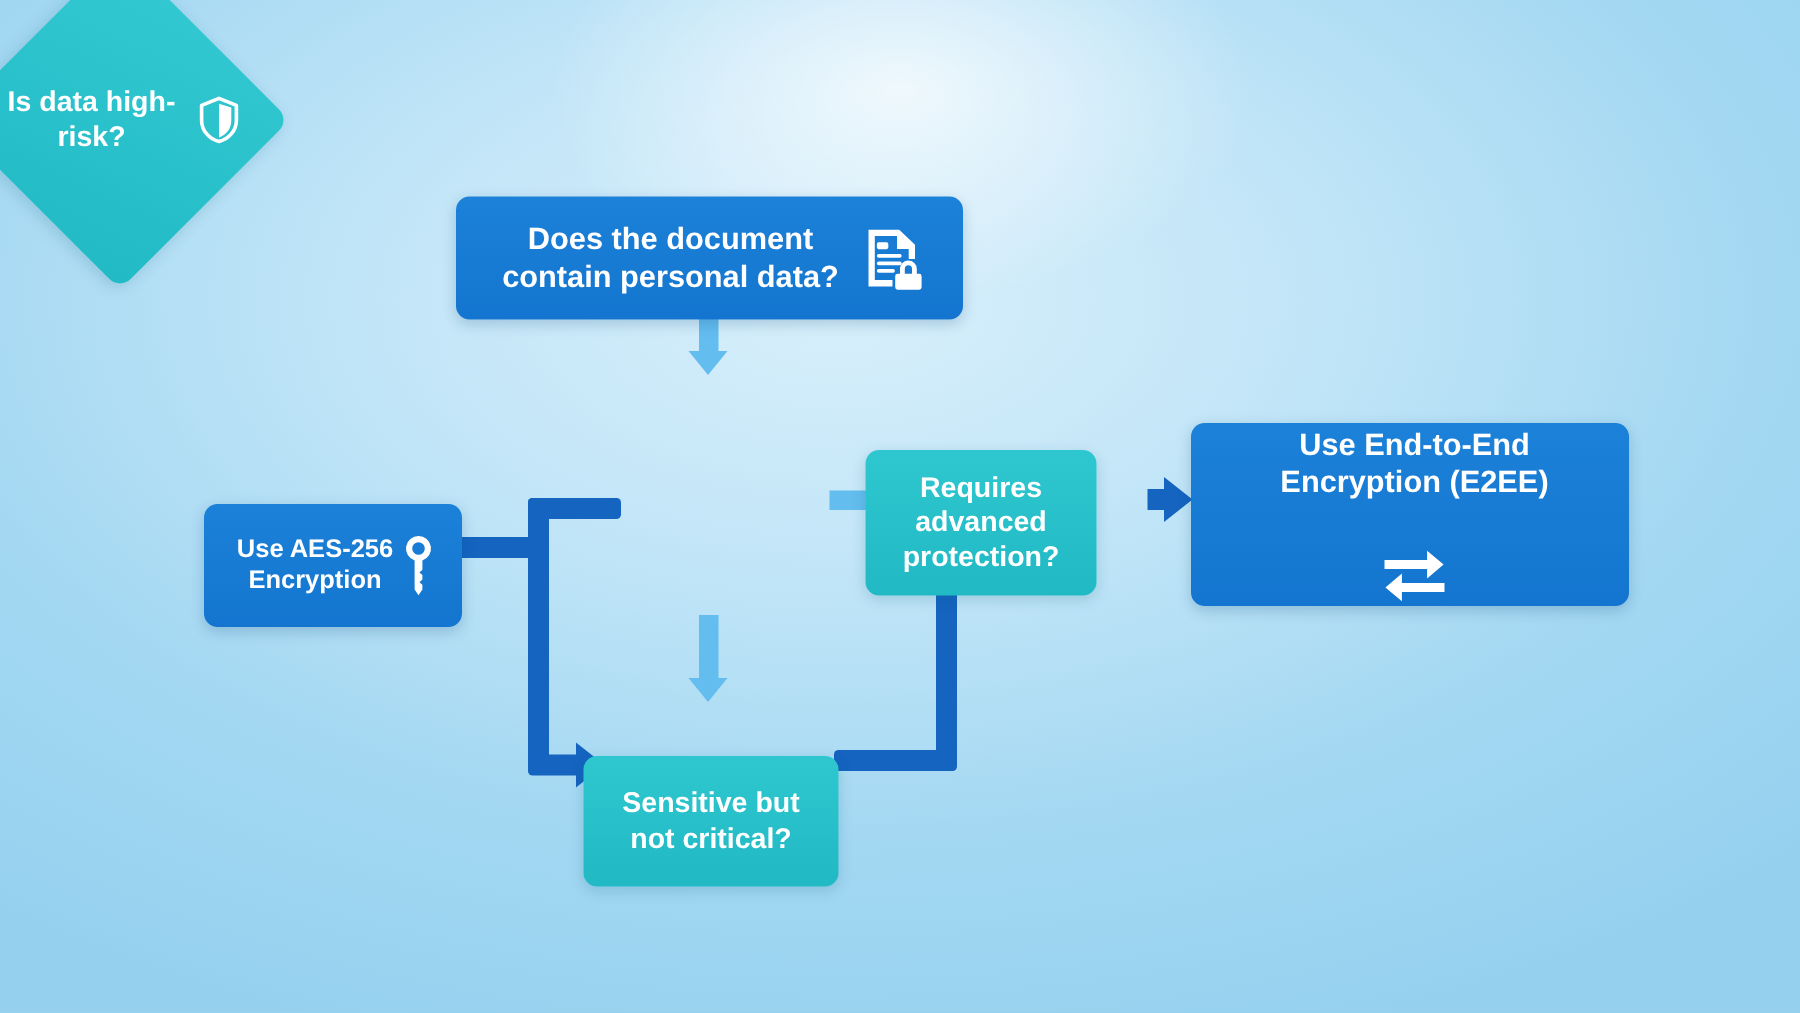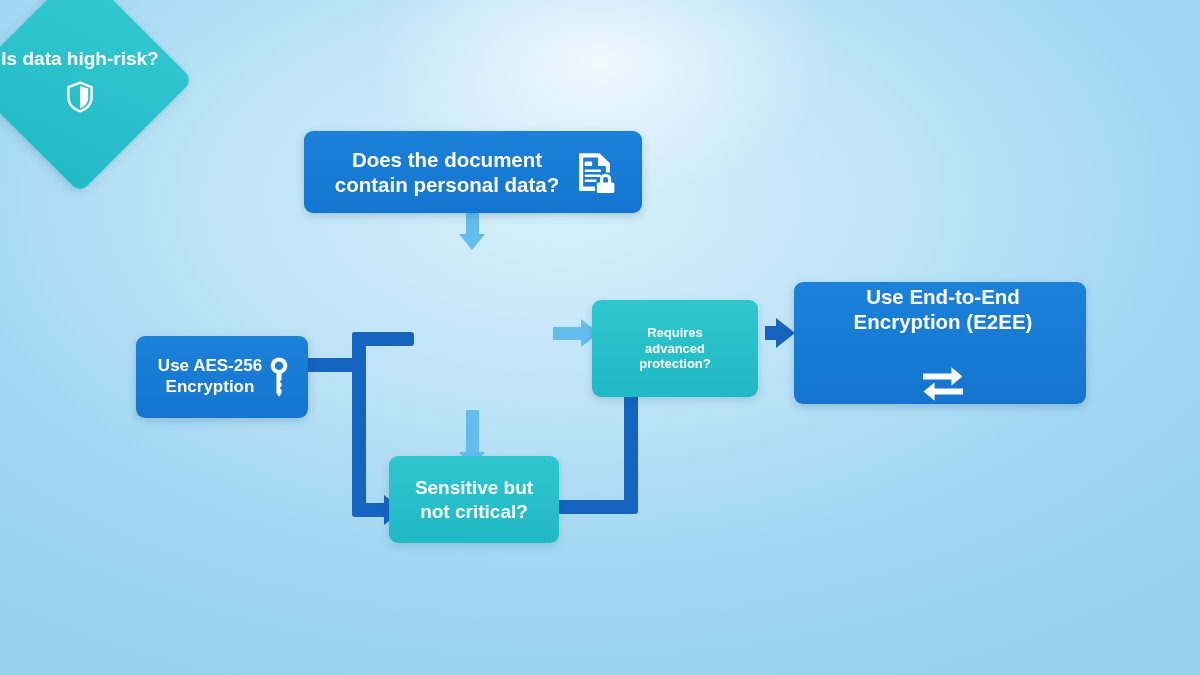--- a/index.html
+++ b/index.html
@@ -37,39 +37,39 @@
   .box-teal {
     background:linear-gradient(180deg,#2fc7cf 0%,#20b9c4 100%);
     border-radius:9px;
     box-shadow:0 3px 9px rgba(10,90,110,0.18);
   }
   
   #n-doc   { left:304px; top:119px; width:338px; height:82px; font-size:20.5px;
              gap:16px; padding:0 20px 0 26px; }
   #n-aes   { left:136px; top:324px; width:172px; height:82px; font-size:17px;
              gap:6px; padding:0 10px 0 14px; }
-  #n-adv   { left:592px; top:288px; width:166px; height:97px; font-size:13px; }
+  #n-adv   { left:577px; top:288px; width:154px; height:97px; font-size:19px; }
   #n-e2ee  { left:794px; top:270px; width:292px; height:122px; font-size:20.5px;
              gap:26px; padding:0 22px 0 28px;flex-direction:column; }
-  #n-sens  { left:389px; top:444px; width:170px; height:87px; font-size:19px; }
+  #n-sens  { left:389px; top:492px; width:170px; height:87px; font-size:19px; }
   
   #n-diamond {
     left:393px; top:254px; width:160px; height:160px;
     z-index:6;
   }
   #n-diamond .dshape {
     position:absolute; left:0; top:0; width:160px; height:160px;
     background:linear-gradient(160deg,#33c9d2 0%,#21bac5 100%);
     transform:rotate(45deg);
     border-radius:10px;
     box-shadow:0 3px 10px rgba(10,90,110,0.18);
   }
   #n-diamond .dcontent {
     position:absolute; left:0; top:0; width:160px; height:160px;
-    display:flex; flex-direction:column; align-items:center; justify-content:center;
+    display:flex; align-items:center; justify-content:center;
     gap:10px;
     color:#fff; font-weight:700; font-size:19px; line-height:1.22; text-align:center;
   }
   
   .conn { position:absolute; z-index:3; }
   .lite { background:#63bdee; }
   .dark { background:#1464c0; }
   .arrow { position:absolute; width:0; height:0; z-index:4; }
   .arr-down-lite  { border-left:13px solid transparent; border-right:13px solid transparent; border-top:16px solid #63bdee; }
   .arr-right-dark { border-top:15px solid transparent; border-bottom:15px solid transparent; border-left:19px solid #1464c0; }

